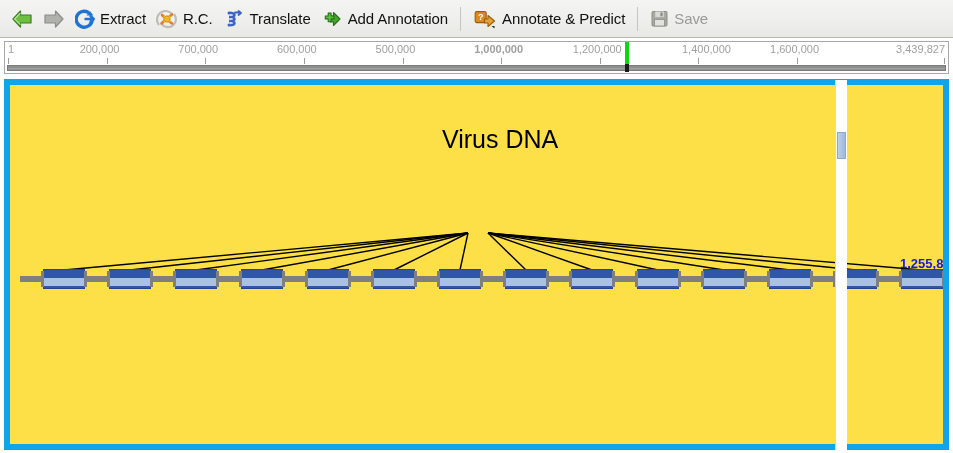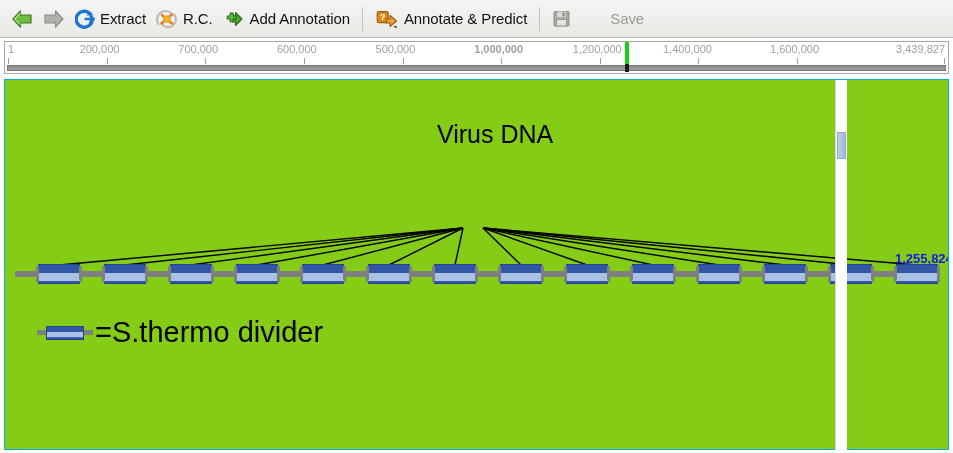--- a/index.html
+++ b/index.html
@@ -32,21 +32,21 @@
     padding: 0 5px;
     gap: 5px;
     cursor: default;
     white-space: nowrap;
   }
   .tb-label {
     font-size: 15px;
     color: #111111;
     letter-spacing: -0.1px;
   }
-  .tb-label.disabled { color: #9a9a96; margin-left: 34px; }
+  .tb-label.disabled { color: #9a9a96; }
   .tb-sep {
     width: 1px; height: 24px;
     background: #c6c6c1;
     margin: 0 7px;
     flex: 0 0 auto;
   }
   .tb-icon { flex: 0 0 auto; display:block; }
 
   
   #ruler-wrap {
@@ -92,22 +92,22 @@
     position: absolute;
     top: 22px;
     width: 4px; height: 8px;
     background: #1a1a1a;
   }
 
   
   #canvas {
     position: absolute; left: 4px; top: 79px;
     width: 945px; height: 371px;
-    background: #84cc16;
-    border: 1px solid #0ea5e9;
+    background: #fde047;
+    border: 6px solid #0ea5e9;
     box-sizing: border-box;
     overflow: hidden;
   }
   #canvas-svg { position:absolute; left:0; top:0; }
 
   #virus-label {
     position: absolute;
     left: 432px; top: 40px;
     font-size: 25px;
     color: #000000;
@@ -237,20 +237,30 @@
         <path d="M3 16 A7 7 0 0 1 16 5" fill="none" stroke="#bdbdb6" stroke-width="2.2"></path>
         <path d="M18 5 A7 7 0 0 1 6 15.5" fill="none" stroke="#bdbdb6" stroke-width="2.2"></path>
         <path d="M5.5 14.5 C9 11, 12 9, 16 5.5" stroke="#e8792a" stroke-width="2.6" fill="none" stroke-linecap="round"></path>
         <path d="M6 6 C9 9, 12 11.5, 16 14.5" stroke="#e8792a" stroke-width="2.6" fill="none" stroke-linecap="round"></path>
         <circle cx="11" cy="10" r="3.1" fill="#f2c028" stroke="#d08a14" stroke-width="1"></circle>
         <path d="M7.5 7 L14.5 13 M14.5 7 L7.5 13" stroke="#f0b41e" stroke-width="1.4"></path>
       </svg>
       <span class="tb-label">R.C.</span>
     </div>
 
+    <div class="tb-item">
+      <svg class="tb-icon" width="22" height="20" viewBox="0 0 22 20">
+        <path d="M6 4 C13 4, 13 8, 6 8 C13 8, 13 12, 6 12 C13 12, 13 16, 6 16" fill="none" stroke="#3a63c4" stroke-width="3" stroke-linecap="round"></path>
+        <path d="M6.5 5 C11.5 5, 11.5 7.2, 6.5 7.2" fill="#c9d7f2"></path>
+        <path d="M6.5 9 C11.5 9, 11.5 11.2, 6.5 11.2" fill="#c9d7f2"></path>
+        <path d="M6.5 13 C11.5 13, 11.5 15.2, 6.5 15.2" fill="#c9d7f2"></path>
+        <path d="M12 3.5 L17.5 3.5 M15.5 2 L18 4 L15.5 6" fill="none" stroke="#3a63c4" stroke-width="1.8" stroke-linecap="round" stroke-linejoin="round"></path>
+      </svg>
+      <span class="tb-label">Translate</span>
+    </div>
 
     <div class="tb-item">
       <svg class="tb-icon" width="22" height="20" viewBox="0 0 22 20">
         <path d="M12.5 3.5 L19 10 L12.5 16.5 L12.5 13 L9.5 13 L9.5 7 L12.5 7 Z" fill="#44a62c" stroke="#2c6b1c" stroke-width="1.1" stroke-linejoin="round"></path>
         <path d="M4.3 7 L7.2 7 L7.2 4.1 L10.1 4.1 L10.1 7 L13 7 L13 9.9 L10.1 9.9 L10.1 12.8 L7.2 12.8 L7.2 9.9 L4.3 9.9 Z" fill="#5cc13c" stroke="#2c6b1c" stroke-width="1.1" stroke-linejoin="round"></path>
       </svg>
       <span class="tb-label">Add Annotation</span>
     </div>
 
     <div class="tb-sep"></div>
@@ -289,21 +299,21 @@
           <div class="rk-label" style="left: 173.267px;">700,000</div>
           <div class="rk-tick" style="left: 200.267px;"></div>
           <div class="rk-label" style="left: 271.901px;">600,000</div>
           <div class="rk-tick" style="left: 298.901px;"></div>
           <div class="rk-label" style="left: 370.535px;">500,000</div>
           <div class="rk-tick" style="left: 397.535px;"></div>
           <div class="rk-label" style="left: 469.169px; font-weight: bold;">1,000,000</div>
           <div class="rk-tick" style="left: 496.169px;"></div>
           <div class="rk-label" style="left: 567.803px;">1,200,000</div>
           <div class="rk-tick" style="left: 594.803px;"></div>
-          <div class="rk-label" style="left: 658px;">1,400,000</div>
+          <div class="rk-label" style="left: 677px;">1,400,000</div>
           <div class="rk-tick" style="left: 693.437px;"></div>
           <div class="rk-label" style="left: 765.071px;">1,600,000</div>
           <div class="rk-tick" style="left: 792.071px;"></div>
         </div>
       <div class="rk-label" id="rk-end" style="right:3px;">3,439,827</div>
       <div class="rk-tick" style="right:3px;"></div>
       <div id="ruler-bar"></div>
       <div id="caret-green" style="left: 620.334px; background: rgb(18, 212, 18);"></div>
       <div id="caret-dark" style="left: 620.334px;"></div>
     </div>
@@ -373,26 +383,19 @@
         <div class="feature" style="left: 825px; width: 42px;"></div>
         <div class="feature-edge" style="left: 823px;"></div>
         <div class="feature-edge" style="left: 866px;"></div>
         <div class="feature" style="left: 891px; width: 42px;"></div>
         <div class="feature-edge" style="left: 889px;"></div>
         <div class="feature-edge" style="left: 932px;"></div>
       </div>
 
     <div id="coord-label">1,255,824</div>
 
-    <div id="legend">
-      <div id="legend-swatch">
-        <div class="lg-line"></div>
-        <div class="lg-box"></div>
-      </div>
-      <div id="legend-text">=S.thermo divider</div>
-    </div>
   </div>
 
   <div id="vscroll">
     <div id="vscroll-thumb"></div>
   </div>
 
 </div>
 
 </body></html>

